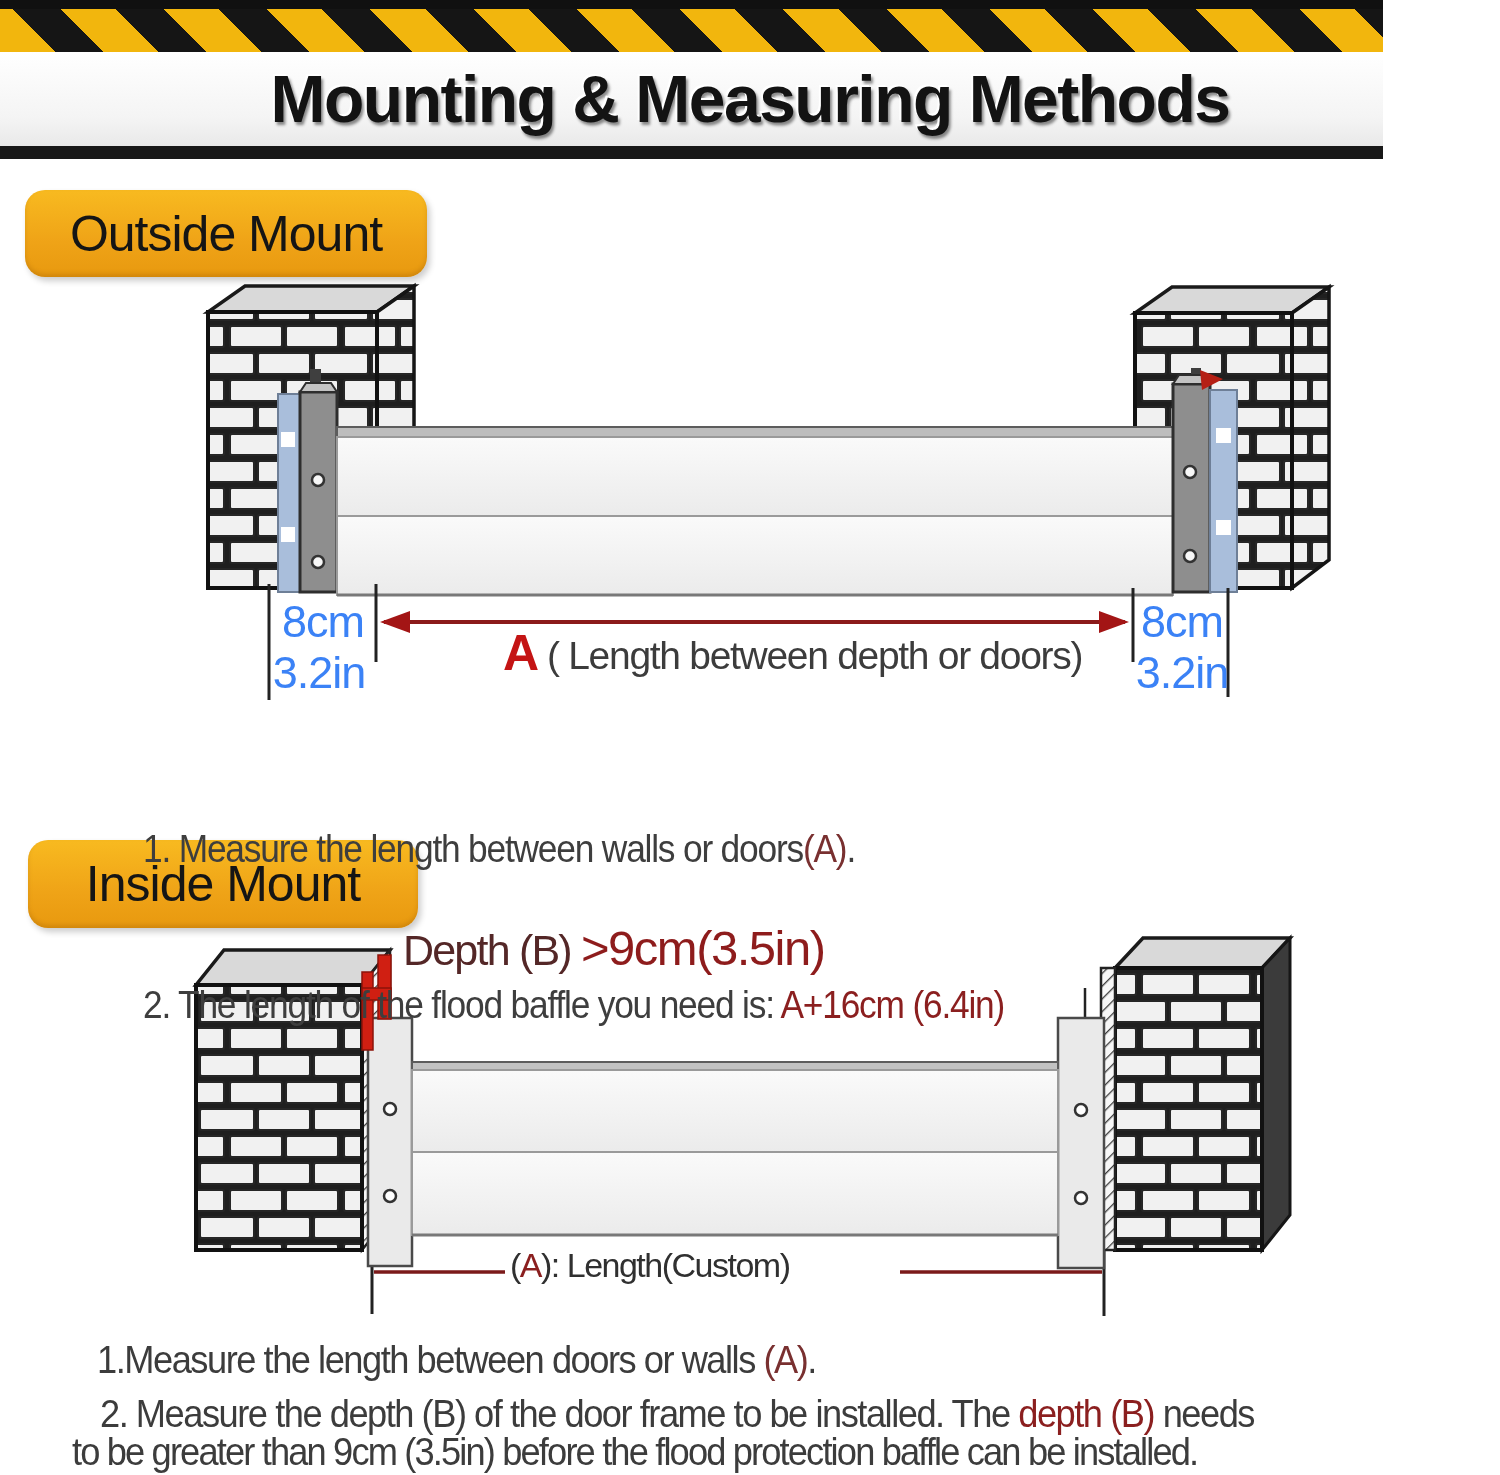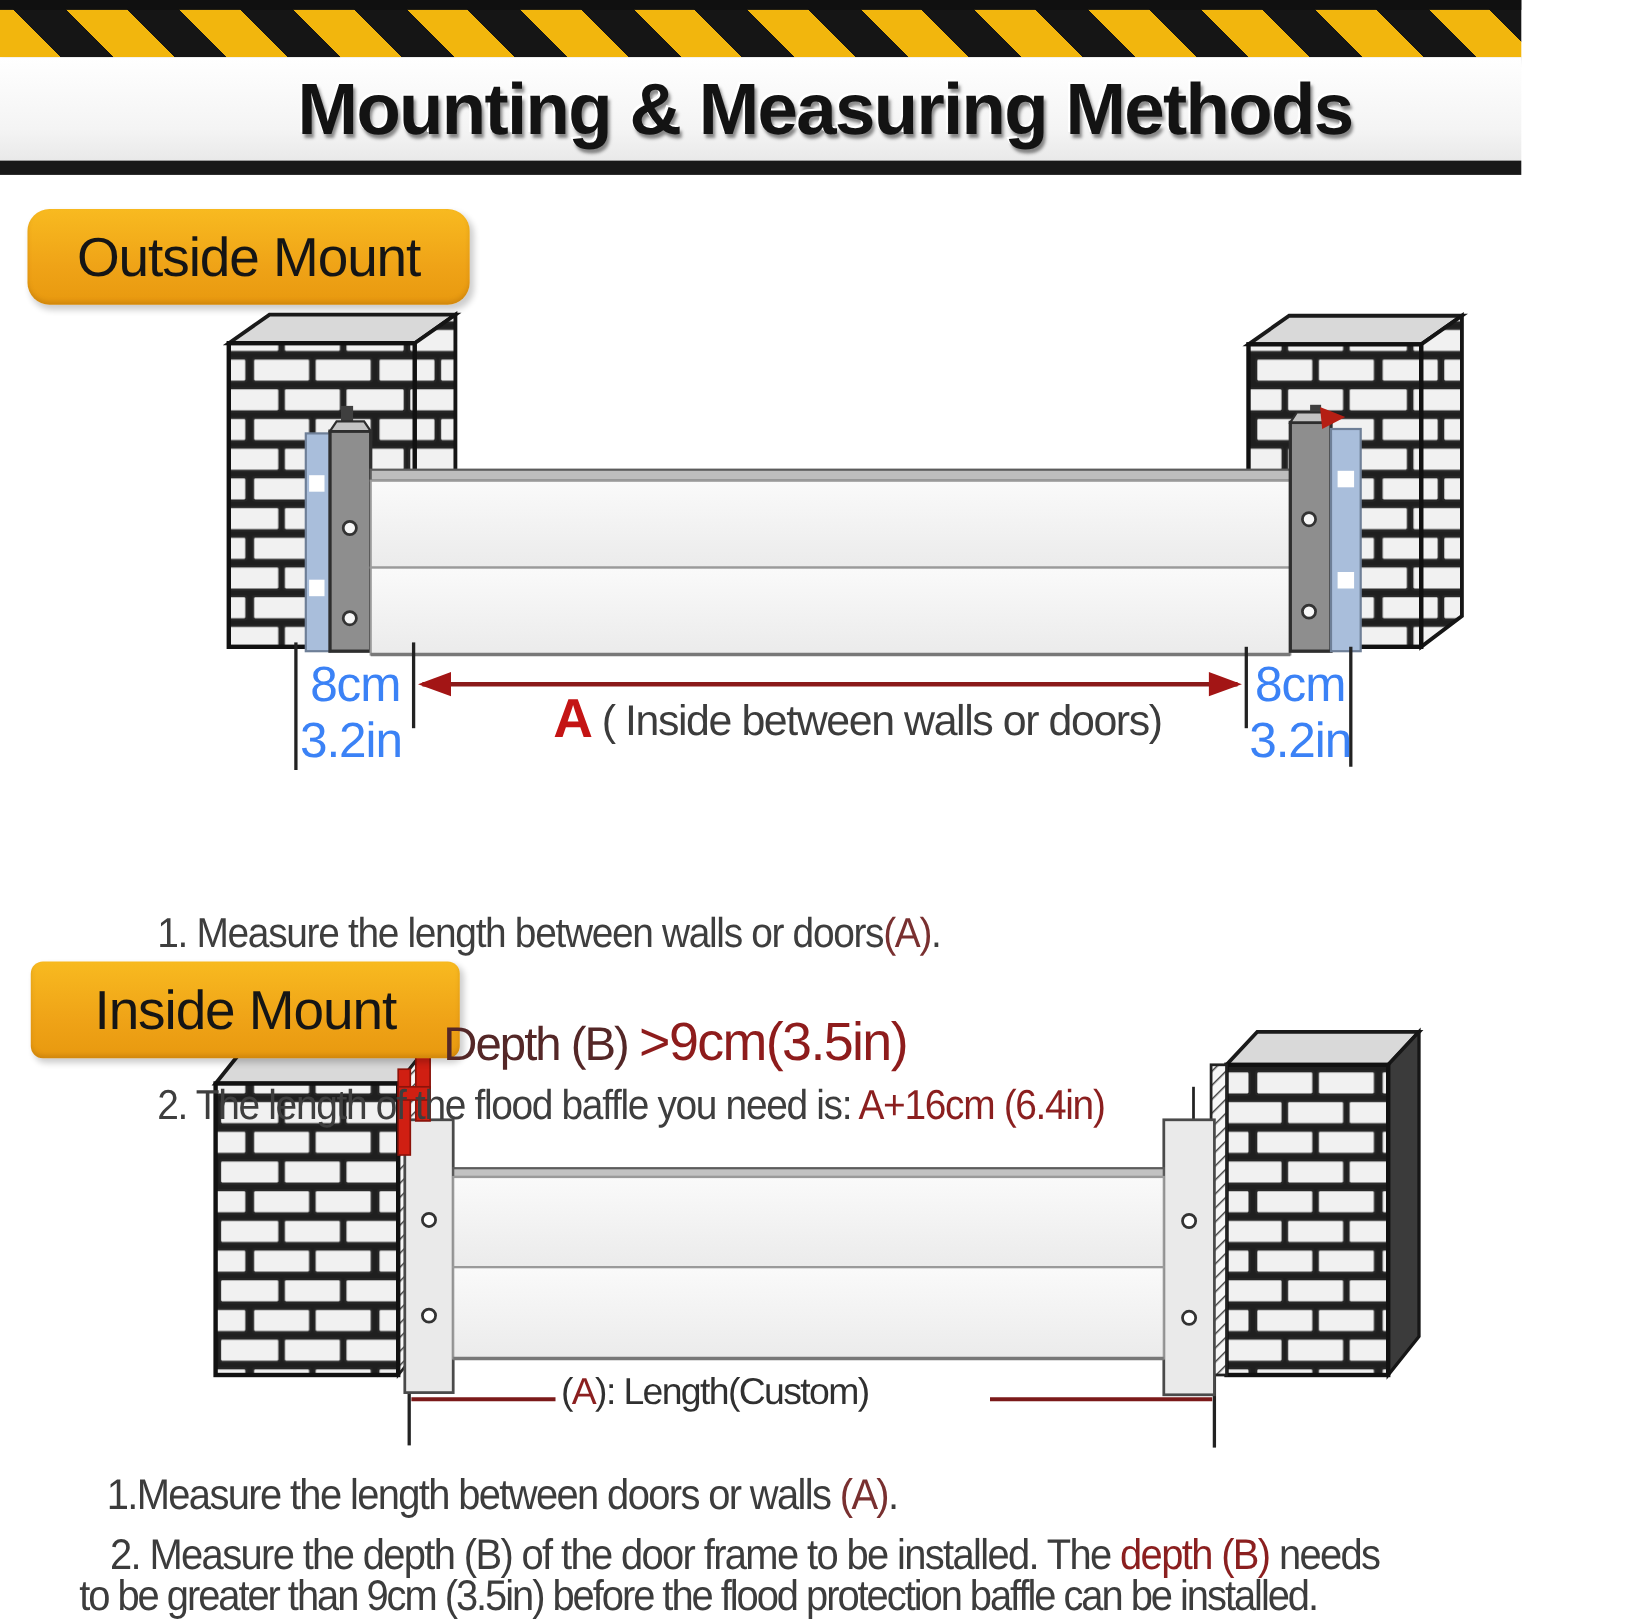--- a/index.html
+++ b/index.html
@@ -17,21 +17,21 @@
   .title{font-size:66px;font-weight:bold;letter-spacing:-1.5px;color:#131313;white-space:pre;
     text-shadow:-2px -2px 0 #ffffff,2px 3px 3px rgba(0,0,0,.45);}
   .black-bar{position:absolute;left:0;top:146px;width:1500px;height:13px;background:#181818;}
 
   
   .badge{position:absolute;display:flex;align-items:center;justify-content:center;
     background:linear-gradient(180deg,#f8ba20 0%,#efa317 60%,#e8990f 100%);
     border-radius:20px;box-shadow:3px 4px 6px rgba(0,0,0,.20), inset 0 -3px 4px rgba(140,80,0,.25);
     color:#151515;font-size:50px;letter-spacing:-1px;white-space:pre;}
   .badge-outside{left:25px;top:190px;width:402px;height:87px;}
-  .badge-inside{left:28px;top:874px;width:390px;height:88px;border-radius:11px;}
+  .badge-inside{left:28px;top:840px;width:390px;height:88px;}
 
   
   .art{position:absolute;left:0;top:0;width:1500px;height:1475px;}
 
   
   .lbl{position:absolute;color:#3b82f6;white-space:pre;}
   .dim{font-size:45px;letter-spacing:-1px;text-align:center;}
   .dim-8cm-left{left:268px;top:596px;width:110px;}
   .dim-32in-left{left:256px;top:647px;width:126px;}
   .dim-8cm-right{left:1134px;top:596px;width:96px;}
@@ -202,21 +202,21 @@
   </div>
   <div class="badge badge-inside">
     <span>Inside Mount</span>
   </div>
 
   <div class="lbl dim dim-8cm-left">8cm</div>
   <div class="lbl dim dim-32in-left">3.2in</div>
   <div class="lbl dim dim-8cm-right">8cm</div>
   <div class="lbl dim dim-32in-right">3.2in</div>
   <div class="lbl span-a">A</div>
-  <div class="lbl span-rest">( Inside between walls or doors)</div>
+  <div class="lbl span-rest">( Length between depth or doors)</div>
 
   <div class="lbl steps-top cond">
     <div class="row"><span>1. Measure the length between walls or doors</span><span class="hlsoft">(A)</span><span>.</span></div>
     <div class="row"><span>2. The length of the flood baffle you need is: </span><span class="hl">A+16cm (6.4in)</span><span></span></div>
   </div>
 
   <div class="lbl depth-note"><span class="depth-label">Depth (B) </span><span class="depth-value">&gt;9cm(3.5in)</span></div>
 
   <div class="lbl len-custom"><span>(</span><span class="hl">A</span><span>): Length(Custom)</span></div>
 

